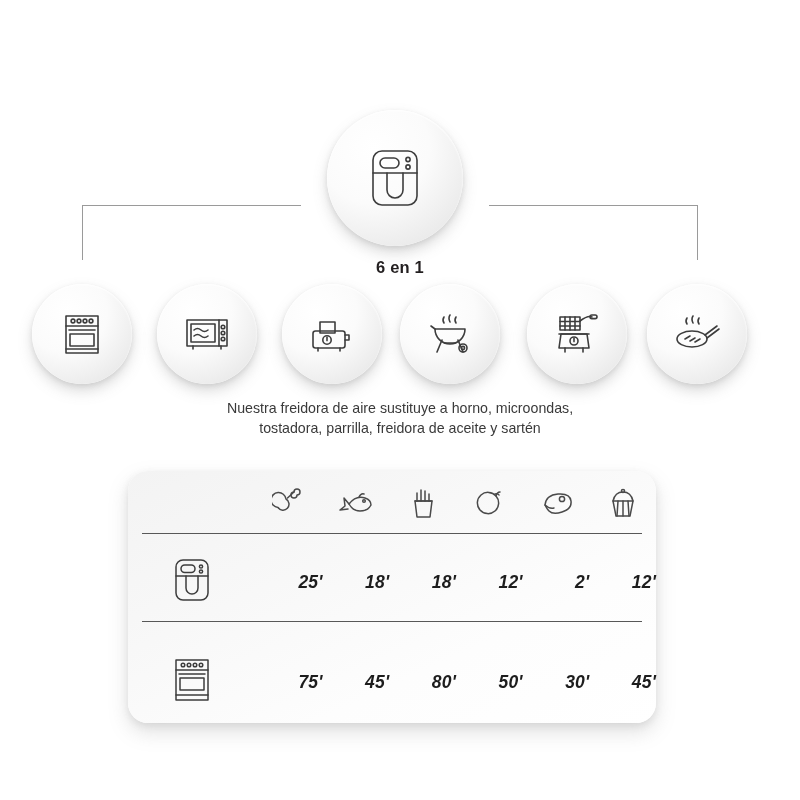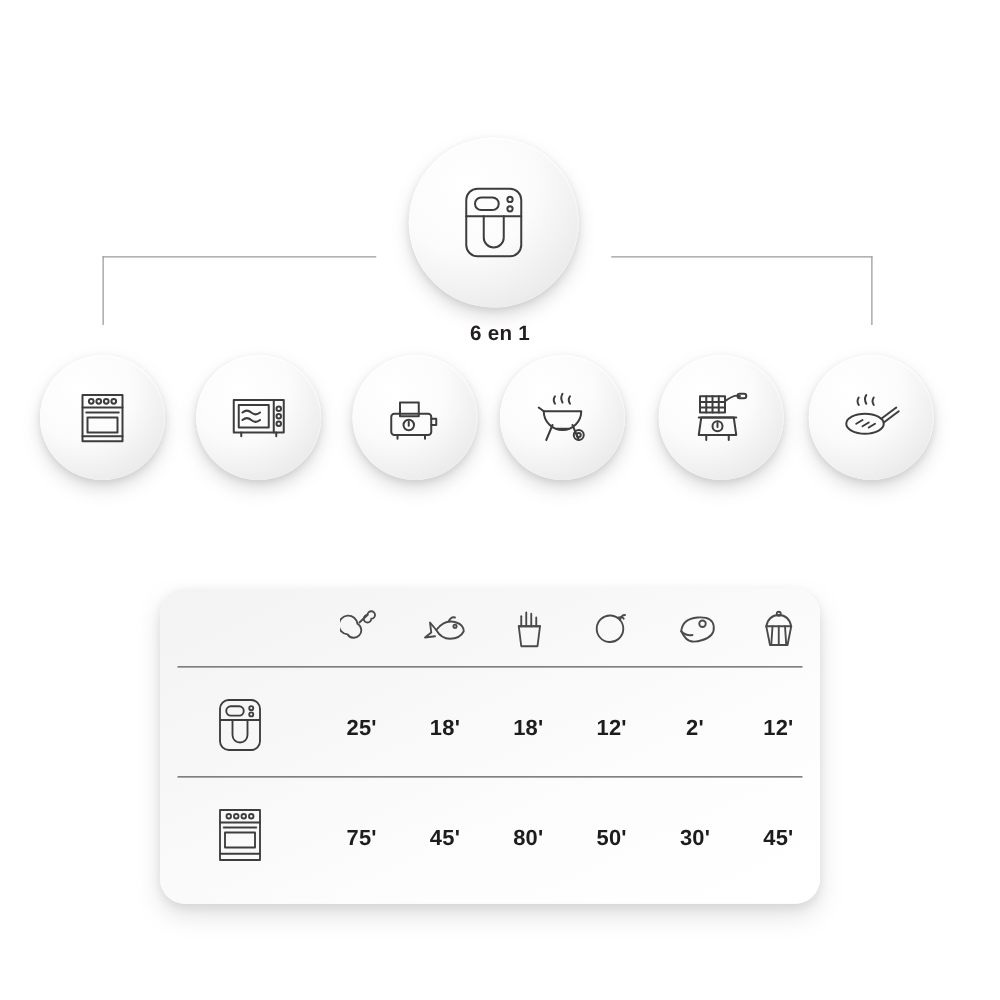--- a/index.html
+++ b/index.html
@@ -53,29 +53,30 @@
     border-radius:20px;
     background:linear-gradient(155deg,#f3f3f3 0%,#f7f7f7 30%,#fdfdfd 68%,#ffffff 100%);
     box-shadow:
       0 9px 20px rgba(120,120,120,0.22),
       0 3px 7px rgba(120,120,120,0.14);
   }
   .tbl { position:absolute; inset:0; }
   .row { position:absolute; left:0; right:0; display:flex; align-items:center; }
   .row-head { top:8px;  height:54px; }
   .row-af   { top:72px; height:78px; }
-  .row-oven { top:158px;height:82px; }
+  .row-oven { top:170px;height:82px; }
 
   .cell-icon {
     width:128px; display:flex; align-items:center; justify-content:center;
   }
   .cell {
-    flex:1; text-align:center;
+    flex:1; text-align:right;
     font-size:17.5px; font-weight:bold; color:#1d1d1d;
     letter-spacing:0.2px;
+    font-style:italic;
   }
   .cell-h { flex:1; display:flex; align-items:center; justify-content:center; }
 
   .divider {
     position:absolute; left:14px; width:500px; height:1px;
     background:#585858;
   }
   .div-1 { top:62px; }
   .div-2 { top:150px; }
 
@@ -223,20 +224,24 @@
           <path d="M19 30 l5 -3"></path>
           <path d="M24 31 l5 -3"></path>
           <path d="M16 13 q-2 -3 0 -6"></path>
           <path d="M22 12 q-2 -4 0 -7"></path>
           <path d="M28 13 q-2 -3 0 -6"></path>
         </g>
       </svg>
     </span>
   </div>
 
+  <div class="sub-copy">
+    <div>Nuestra freidora de aire sustituye a horno, microondas,</div>
+    <div>tostadora, parrilla, freidora de aceite y sartén</div>
+  </div>
 
   <div class="card">
     <div class="tbl">
 
       <div class="divider div-1"></div>
       <div class="divider div-2"></div>
 
       <div class="row row-head">
         <div class="cell-icon"></div>
 

